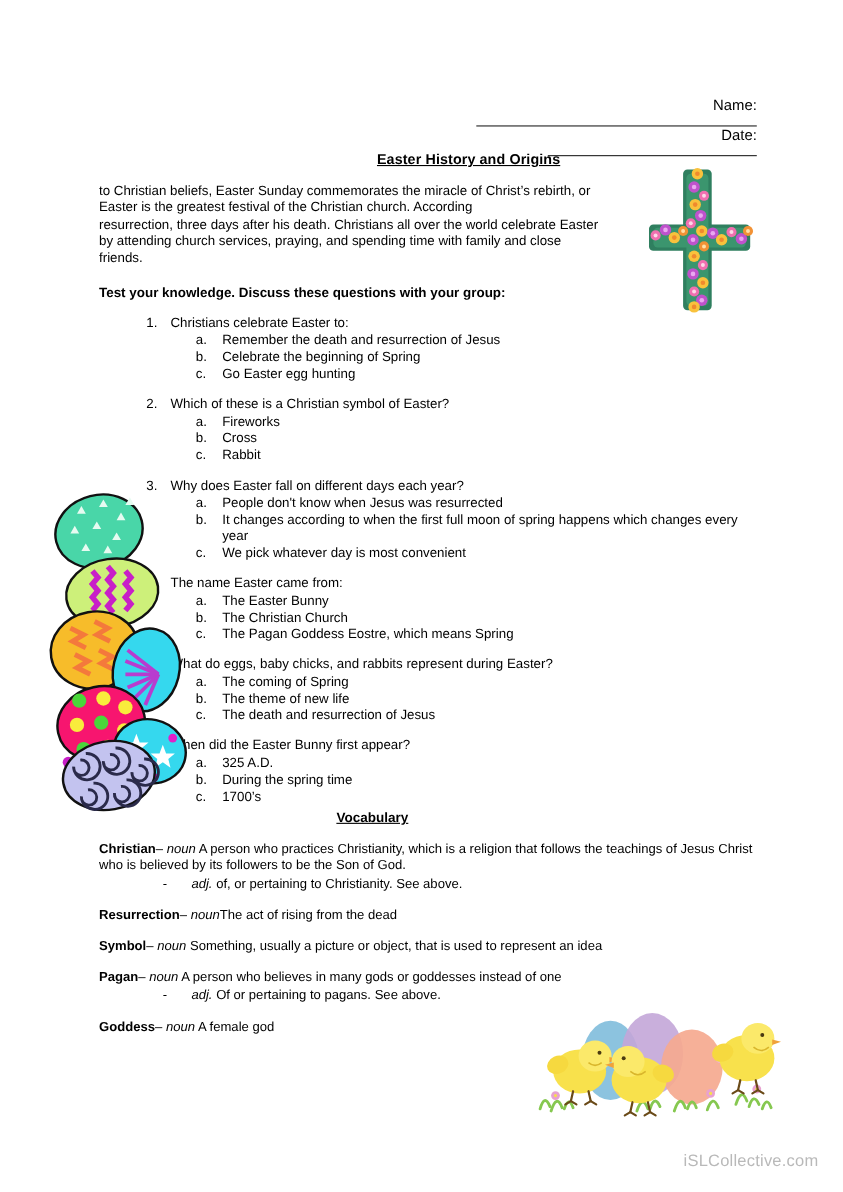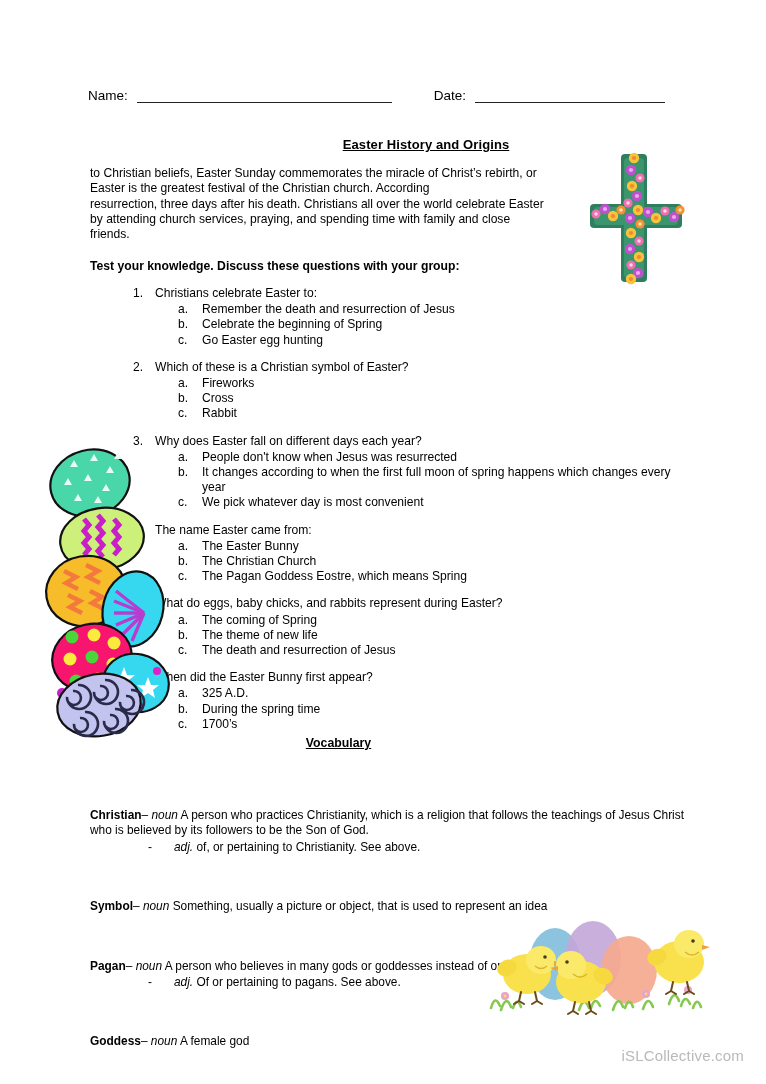--- a/index.html
+++ b/index.html
@@ -21,20 +21,21 @@
 
   
   .header-row {
     position: absolute;
     left: 88px;
     top: 88px;
     width: 600px;
     display: flex;
     align-items: flex-end;
     font-size: 13.5px;
+    flex-direction: column;
   }
   .hdr-label { white-space: nowrap; }
   .hdr-rule {
     border-bottom: 1.4px solid #222;
     height: 11px;
   }
   .rule-name { width: 255px; margin-left: 9px; }
   .rule-date { width: 190px; margin-left: 9px; }
   .hdr-date { margin-left: 22px; padding-left: 20px; }
 
@@ -117,21 +118,21 @@
     text-decoration: underline;
   }
   .vocab {
     position: absolute;
     left: 90px;
     top: 764px;
     width: 600px;
     font-size: 11.9px;
     line-height: 15.4px;
   }
-  .vocab-entry { margin-bottom: 13px; margin-top: 44px; }
+  .vocab-entry { margin-bottom: 13px; }
   .vw { font-weight: bold; }
   .pos { font-style: italic; }
   .sub {
     display: flex;
     margin-left: 58px;
     margin-top: 1px;
   }
   .sub-dash {
     width: 26px;
     flex: 0 0 26px;
@@ -339,20 +340,26 @@
         <span class="pos">noun</span>
         <span>A person who practices Christianity, which is a religion that follows the teachings of Jesus Christ who is believed by its followers to be the Son of God.</span>
       </div>
       <div class="sub">
         <span class="sub-dash">-</span>
         <span><span class="pos">adj.</span>
         <span>of, or pertaining to Christianity.  See above.</span></span>
       </div>
     </div>
 
+    <div class="vocab-entry">
+      <div>
+        <span class="vw">Resurrection</span><span>–</span>
+        <span class="pos">noun</span><span>The act of rising from the dead</span>
+      </div>
+    </div>
 
     <div class="vocab-entry">
       <div>
         <span class="vw">Symbol</span><span>–</span>
         <span class="pos">noun</span>
         <span>Something, usually a picture or object, that is used to represent an idea</span>
       </div>
     </div>
 
     <div class="vocab-entry">

